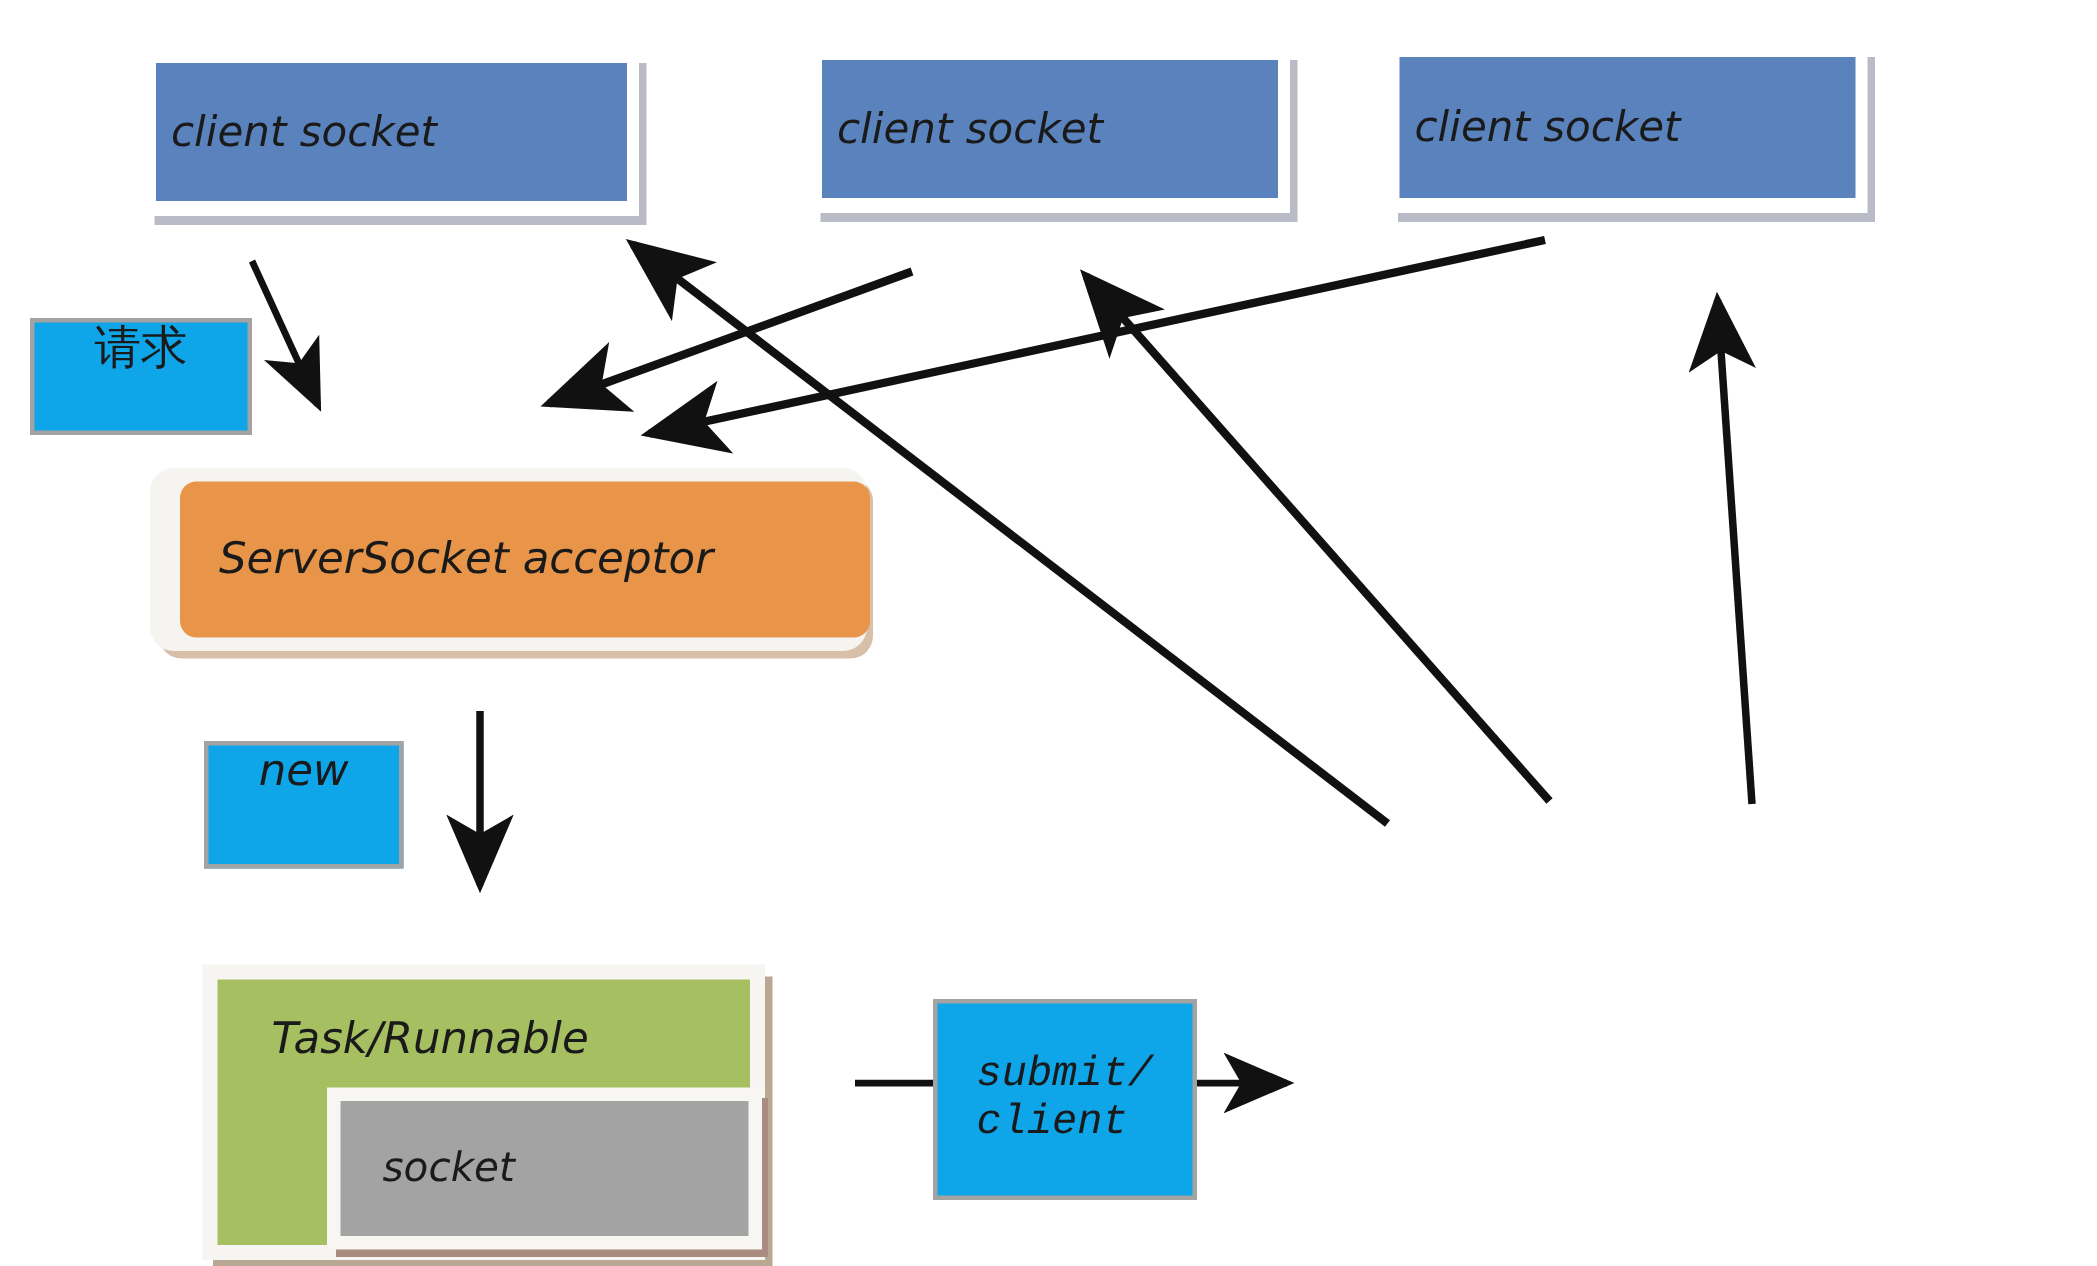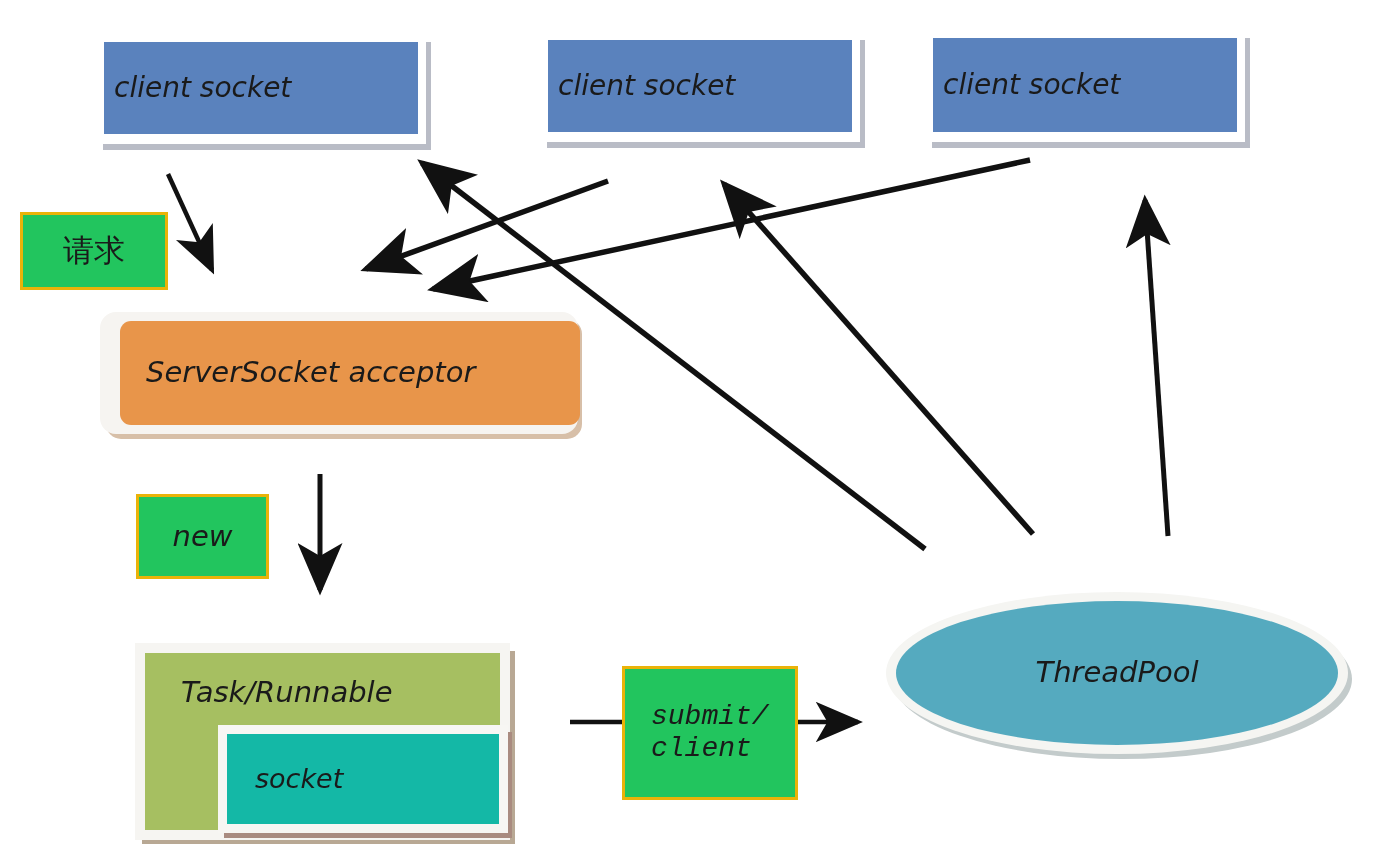--- a/index.html
+++ b/index.html
@@ -112,21 +112,21 @@
     width: 290px;
     height: 108px;
     background: #f7f6f3;
     box-sizing: border-box;
     padding: 9px;
     box-shadow: 5px 6px 0 -1px #a98b80;
   }
   #socket-box .fill {
     width: 100%;
     height: 100%;
-    background: #14b8a6;
+    background: #a3a3a3;
     display: flex;
     align-items: center;
   }
   #socket-box .node-label {
     font-size: 27px;
     padding-left: 28px;
   }
 
   
   #threadpool {
@@ -150,25 +150,25 @@
     align-items: center;
     justify-content: center;
   }
   #threadpool .node-label {
     font-size: 29px;
   }
 
   
   .plain-box {
     position: absolute;
-    background: #22c55e;
-    border: 3px solid #eab308;
-    box-sizing: border-box;
-    display: flex;
-    align-items: center;
+    background: #0ea5e9;
+    border: 3px solid #a3a3a3;
+    box-sizing: border-box;
+    display: flex;
+    align-items: flex-start;
     justify-content: center;
     text-align: center;
   }
   #request-box {
     left: 20px;
     top: 212px;
     width: 148px;
     height: 78px;
   }
   #request-box .node-label {
@@ -272,19 +272,14 @@
         </div>
       </div>
     </div>
   </div>
 
   <div class="plain-box" id="submit-box">
     <span class="node-label">submit/</span>
     <span class="node-label">client</span>
   </div>
 
-  <div id="threadpool">
-    <div class="fill">
-      <span class="node-label">ThreadPool</span>
-    </div>
-  </div>
 
 </div>
 
 </body></html>

